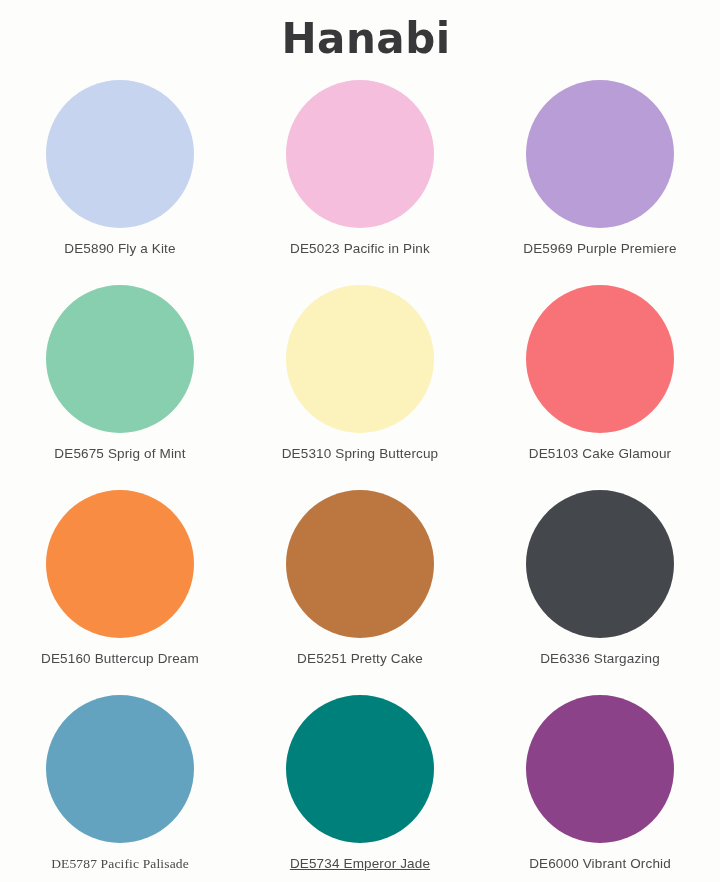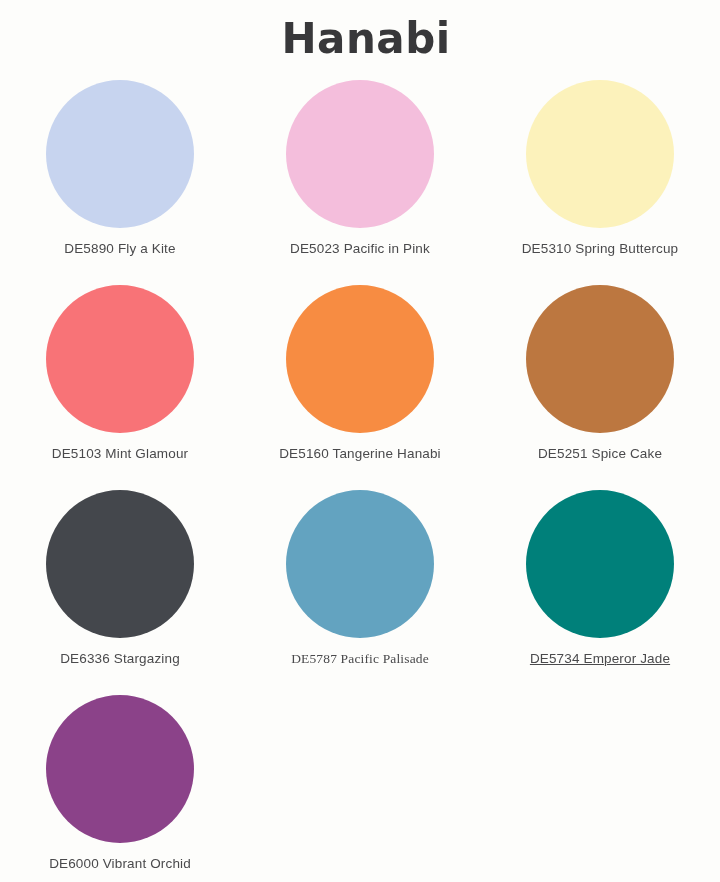--- a/index.html
+++ b/index.html
@@ -76,40 +76,48 @@
     <div class="swatch-cell">
       <div class="swatch-circle" style="background-color: rgb(199, 212, 239);"></div>
       <div class="swatch-label" style="color: rgb(74, 74, 76);">DE5890 Fly a Kite</div>
     </div>
 
     <div class="swatch-cell">
       <div class="swatch-circle" style="background-color: rgb(244, 190, 220);"></div>
       <div class="swatch-label" style="color: rgb(74, 74, 76);">DE5023 Pacific in Pink</div>
     </div>
 
+    <div class="swatch-cell">
+      <div class="swatch-circle" style="background-color: rgb(185, 157, 214);"></div>
+      <div class="swatch-label" style="color: rgb(74, 74, 76);">DE5969 Purple Premiere</div>
+    </div>
 
+    <div class="swatch-cell">
+      <div class="swatch-circle" style="background-color: rgb(135, 207, 174);"></div>
+      <div class="swatch-label" style="color: rgb(74, 74, 76);">DE5675 Sprig of Mint</div>
+    </div>
 
     <div class="swatch-cell">
       <div class="swatch-circle" style="background-color: rgb(252, 242, 187);"></div>
       <div class="swatch-label" style="color: rgb(74, 74, 76);">DE5310 Spring Buttercup</div>
     </div>
 
     <div class="swatch-cell">
       <div class="swatch-circle" style="background-color: rgb(248, 115, 119);"></div>
-      <div class="swatch-label" style="color: rgb(74, 74, 76);">DE5103 Mint Glamour</div>
+      <div class="swatch-label" style="color: rgb(74, 74, 76);">DE5103 Cake Glamour</div>
     </div>
 
     <div class="swatch-cell">
       <div class="swatch-circle" style="background-color: rgb(247, 140, 66);"></div>
-      <div class="swatch-label" style="color: rgb(74, 74, 76);">DE5160 Tangerine Hanabi</div>
+      <div class="swatch-label" style="color: rgb(74, 74, 76);">DE5160 Buttercup Dream</div>
     </div>
 
     <div class="swatch-cell">
       <div class="swatch-circle" style="background-color: rgb(188, 119, 64);"></div>
-      <div class="swatch-label" style="color: rgb(74, 74, 76);">DE5251 Spice Cake</div>
+      <div class="swatch-label" style="color: rgb(74, 74, 76);">DE5251 Pretty Cake</div>
     </div>
 
     <div class="swatch-cell">
       <div class="swatch-circle" style="background-color: rgb(68, 71, 76);"></div>
       <div class="swatch-label" style="color: rgb(74, 74, 76);">DE6336 Stargazing</div>
     </div>
 
     <div class="swatch-cell">
       <div class="swatch-circle" style="background-color: rgb(99, 163, 192);"></div>
       <div class="swatch-label" style="color: rgb(74, 74, 76); font-family: Liberation Serif, serif;">DE5787 Pacific Palisade</div>

